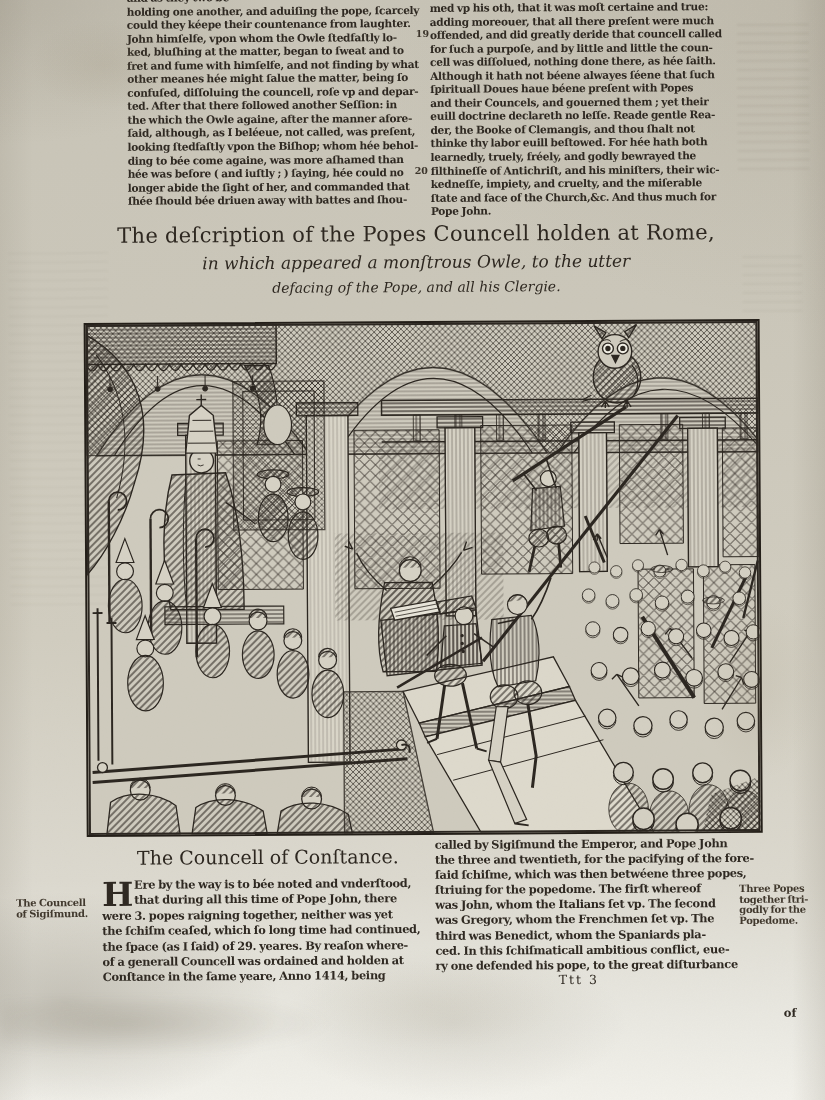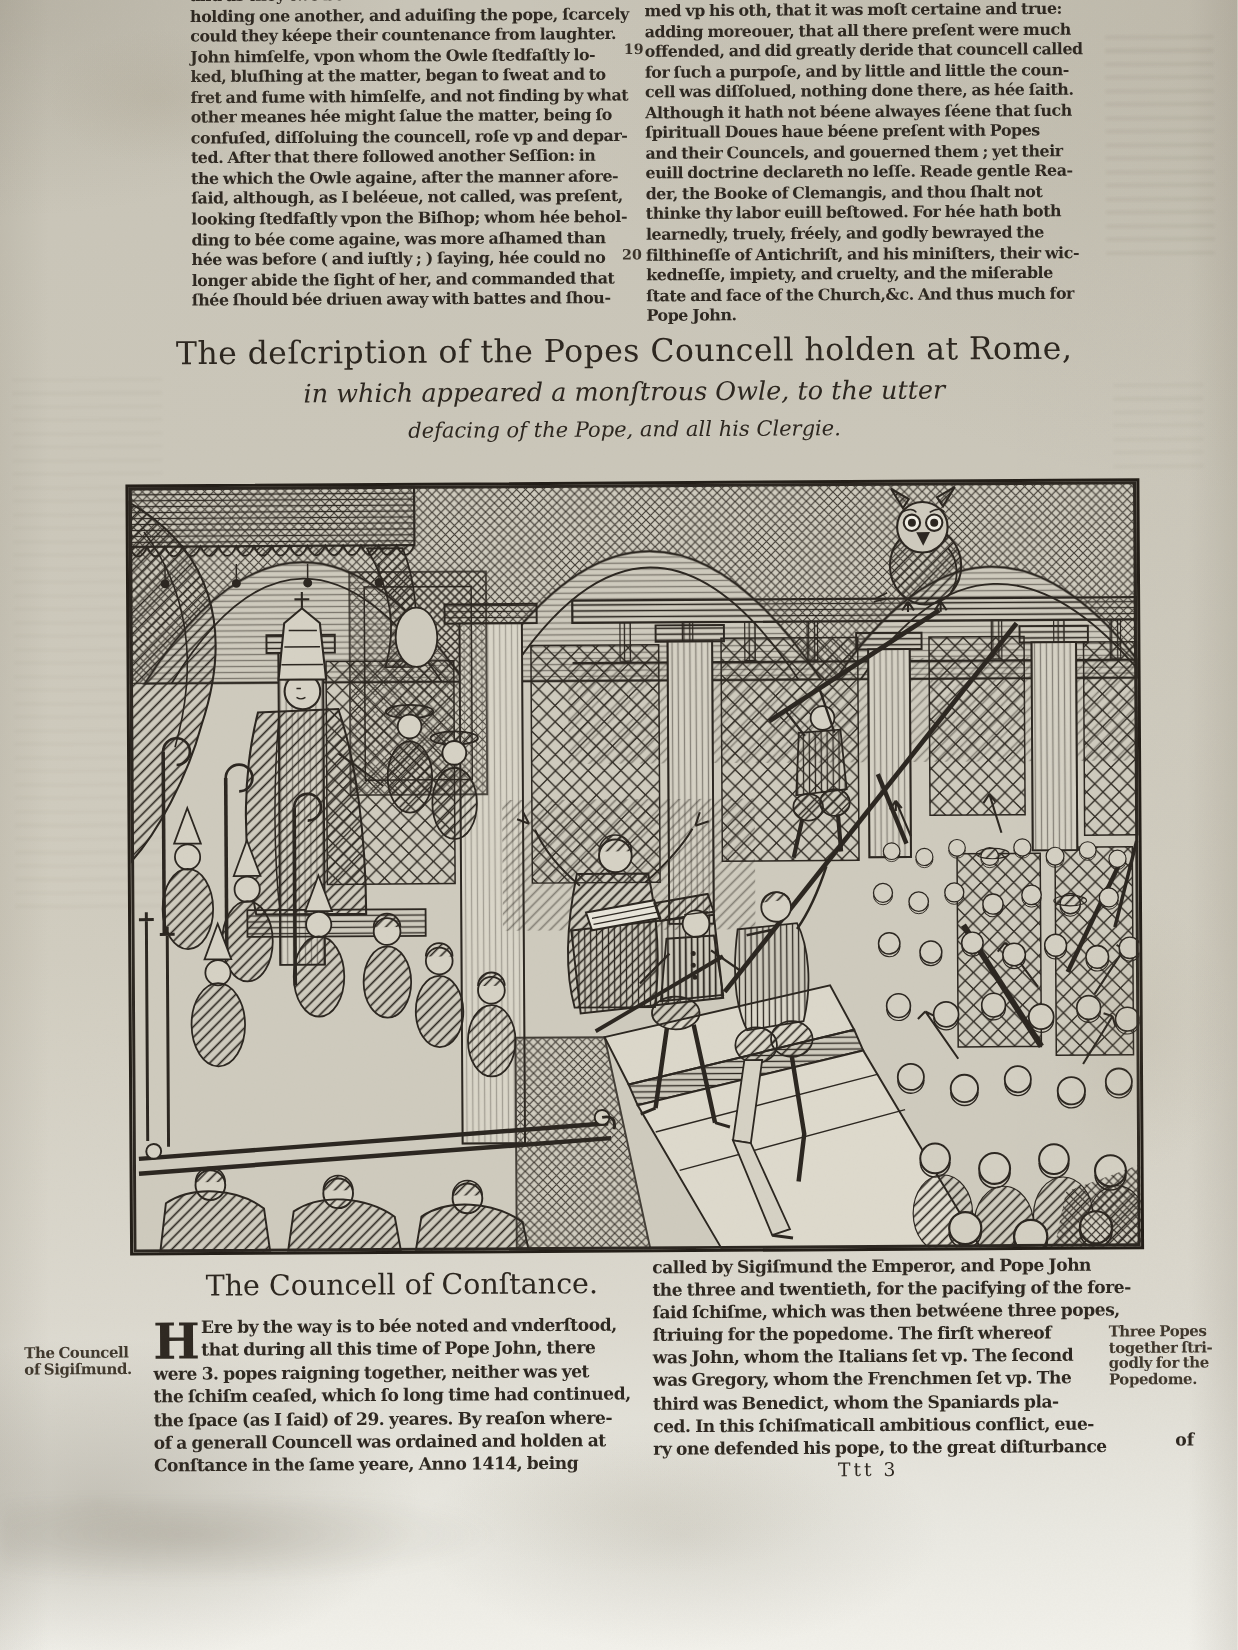--- a/index.html
+++ b/index.html
@@ -30,21 +30,21 @@
   .col-bl .tline{height:15.4px;line-height:15.4px;font-size:11.4px;}
   .col-bl .tline:nth-child(-n+2){padding-left:32px;}
   .col-br{left:433px;top:838px;width:312px;}
   .col-br .tline{height:15.1px;line-height:15.1px;font-size:11.4px;}
   .dropcap{position:absolute;left:100px;top:878px;font-size:33px;line-height:30px;font-weight:700;color:#2e2821;}
   .margin-note{position:absolute;font-size:9.3px;font-weight:700;color:#40382d;}
   .margin-note .tline{height:10.5px;line-height:10.5px;font-size:10px;}
   .mn-left{left:14px;top:896px;width:90px;text-align:left;}
   .mn-right{left:737px;top:886px;width:86px;text-align:left;}
   .signature{position:absolute;left:556px;top:973px;font-size:12.5px;font-weight:400;letter-spacing:2px;color:#2e2821;text-align:right;}
-  .catchword{position:absolute;left:781px;top:955px;font-size:11.5px;font-weight:700;color:#2e2821;}
+  .catchword{position:absolute;left:781px;top:1008px;font-size:11.5px;font-weight:700;color:#2e2821;}
   .bleed{position:absolute;opacity:.08;filter:blur(1.2px);pointer-events:none;
     background:repeating-linear-gradient(180deg, rgba(80,70,52,.9) 0 2px, transparent 2px 9px);}
   .b1{left:740px;top:26px;width:72px;height:150px;}
   .b2{left:744px;top:258px;width:60px;height:60px;opacity:.05;}
   .b3{left:10px;top:250px;width:100px;height:360px;opacity:.035;}
   .stain{position:absolute;border-radius:50%;pointer-events:none;}
   .s1{left:30px;top:20px;width:150px;height:90px;background:radial-gradient(closest-side,rgba(140,128,100,.12),transparent);}
   .s2{left:700px;top:600px;width:120px;height:180px;background:radial-gradient(closest-side,rgba(140,128,100,.10),transparent);}
   .s3{left:300px;top:960px;width:260px;height:90px;background:radial-gradient(closest-side,rgba(150,140,112,.08),transparent);}
   .bottom-curl{position:absolute;left:0;top:1000px;width:420px;height:52px;pointer-events:none;

